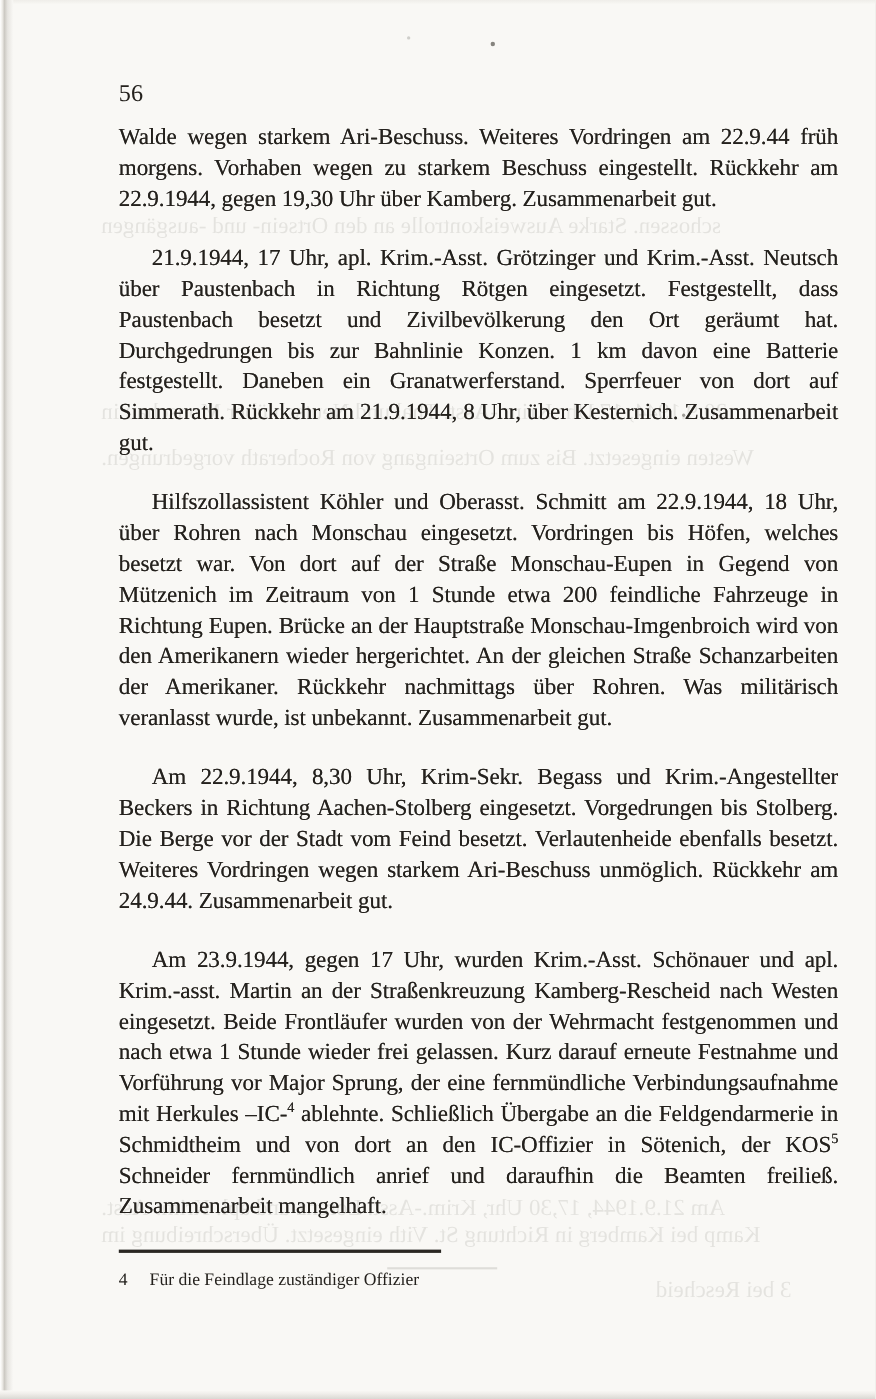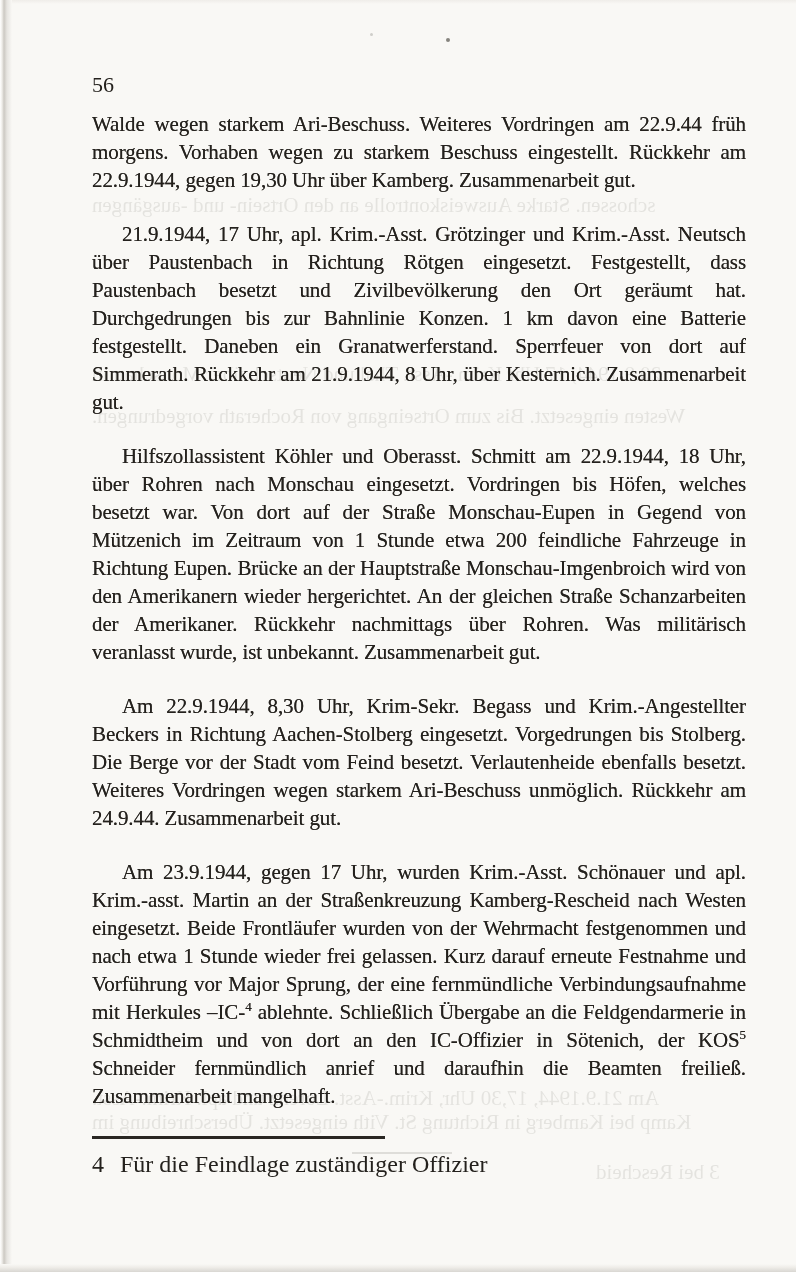--- a/index.html
+++ b/index.html
@@ -19,21 +19,21 @@
   .edge-bottom {
     position: absolute; left: 0; right: 0; bottom: 0; height: 8px;
     background: linear-gradient(0deg, #d9d7d2 0px, #f0eeea 5px, #f9f8f5 8px);
   }
   .edge-top {
     position: absolute; left: 0; right: 0; top: 0; height: 4px;
     background: linear-gradient(180deg, #efede9 0px, #f9f8f5 4px);
   }
   .text-block {
     position: absolute;
-    left: 92px;
+    left: 108px;
     top: 72px;
     width: 654px;
   }
   .page-number {
     font-size: 22px;
     line-height: 26px;
     margin-bottom: 6px;
   }
   .para {
     margin: 12px 0 26px 0;
@@ -50,21 +50,21 @@
     vertical-align: super;
   }
   .footnote-rule {
     width: 293px;
     height: 3px;
     background: #2a2723;
     margin-top: 20px;
   }
   .footnotes {
     margin-top: 9px;
-    font-size: 24px;
+    font-size: 16px;
     line-height: 32px;
   }
   .footnote { white-space: nowrap; }
   .fn-num { display: inline-block; width: 28px; }
   .ghost {
     position: absolute;
     transform: scaleX(-1);
     color: #5f5e54;
     opacity: 0.13;
     filter: blur(0.6px);

